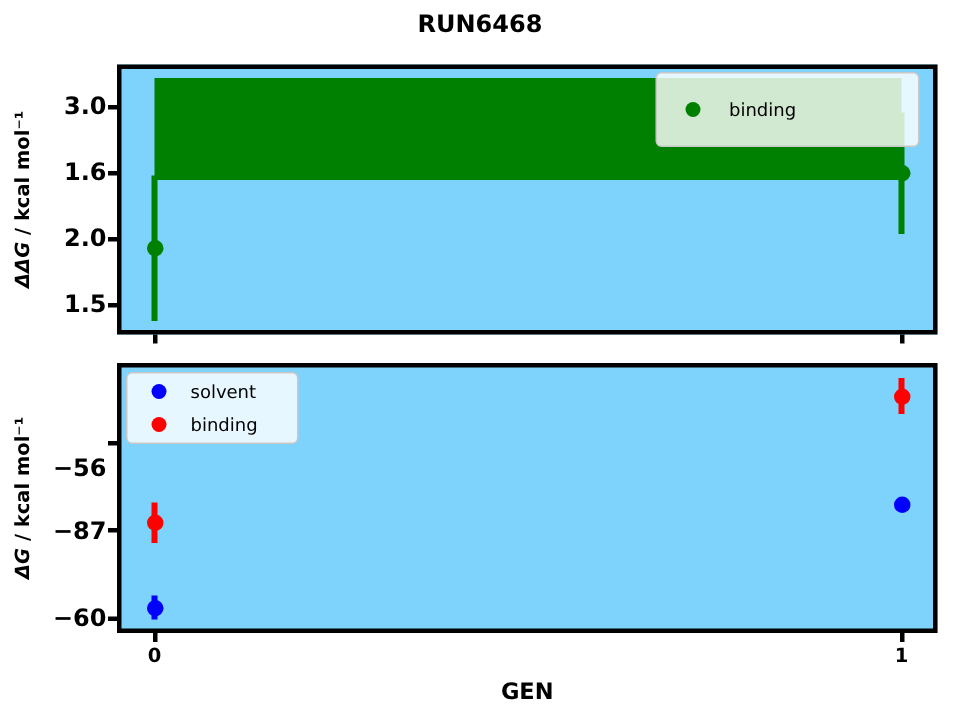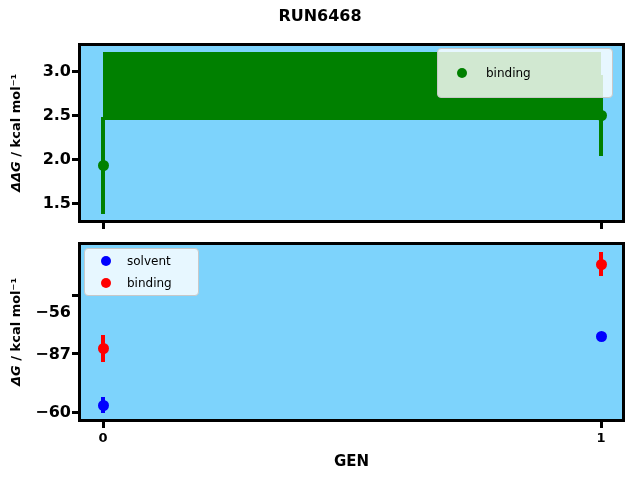--- a/index.html
+++ b/index.html
@@ -55,21 +55,21 @@
         <span class="lmarker">
             <span class="ldot" style="background: rgb(0, 128, 0);"></span>
           </span>
         <span class="llabel">binding</span>
       </div>
     </div>
   <div class="band" style="left: 22px; top: 5.6px; width: 498px; height: 68.6px; background: rgb(0, 128, 0); z-index: 1;"></div>
       <div class="ytick" style="top: 23.5px;"></div>
       <div class="yticklabel" style="top: 16px;">3.0</div>
       <div class="ytick" style="top: 67.5px;"></div>
-      <div class="yticklabel" style="top: 60px;">2.5</div>
+      <div class="yticklabel" style="top: 60px;">1.6</div>
       <div class="ytick" style="top: 111.5px;"></div>
       <div class="yticklabel" style="top: 104px;">2.0</div>
       <div class="ytick" style="top: 155.5px;"></div>
       <div class="yticklabel" style="top: 148px;">1.5</div>
       <div class="xtick" style="left: 20.5px;"></div>
       <div class="xtick" style="left: 518.5px;"></div>
       <div class="ebar" style="left: 20px; top: 70.8px; height: 96.8px; background: rgb(0, 128, 0); z-index: 2;"></div>
       <div class="marker" style="left: 16.5px; top: 113.7px; background: rgb(0, 128, 0); z-index: 3;"></div>
       <div class="ebar" style="left: 518px; top: 28.5px; height: 81px; background: rgb(0, 128, 0); z-index: 2;"></div>
       <div class="marker" style="left: 514.5px; top: 63.5px; background: rgb(0, 128, 0); z-index: 3;"></div>

